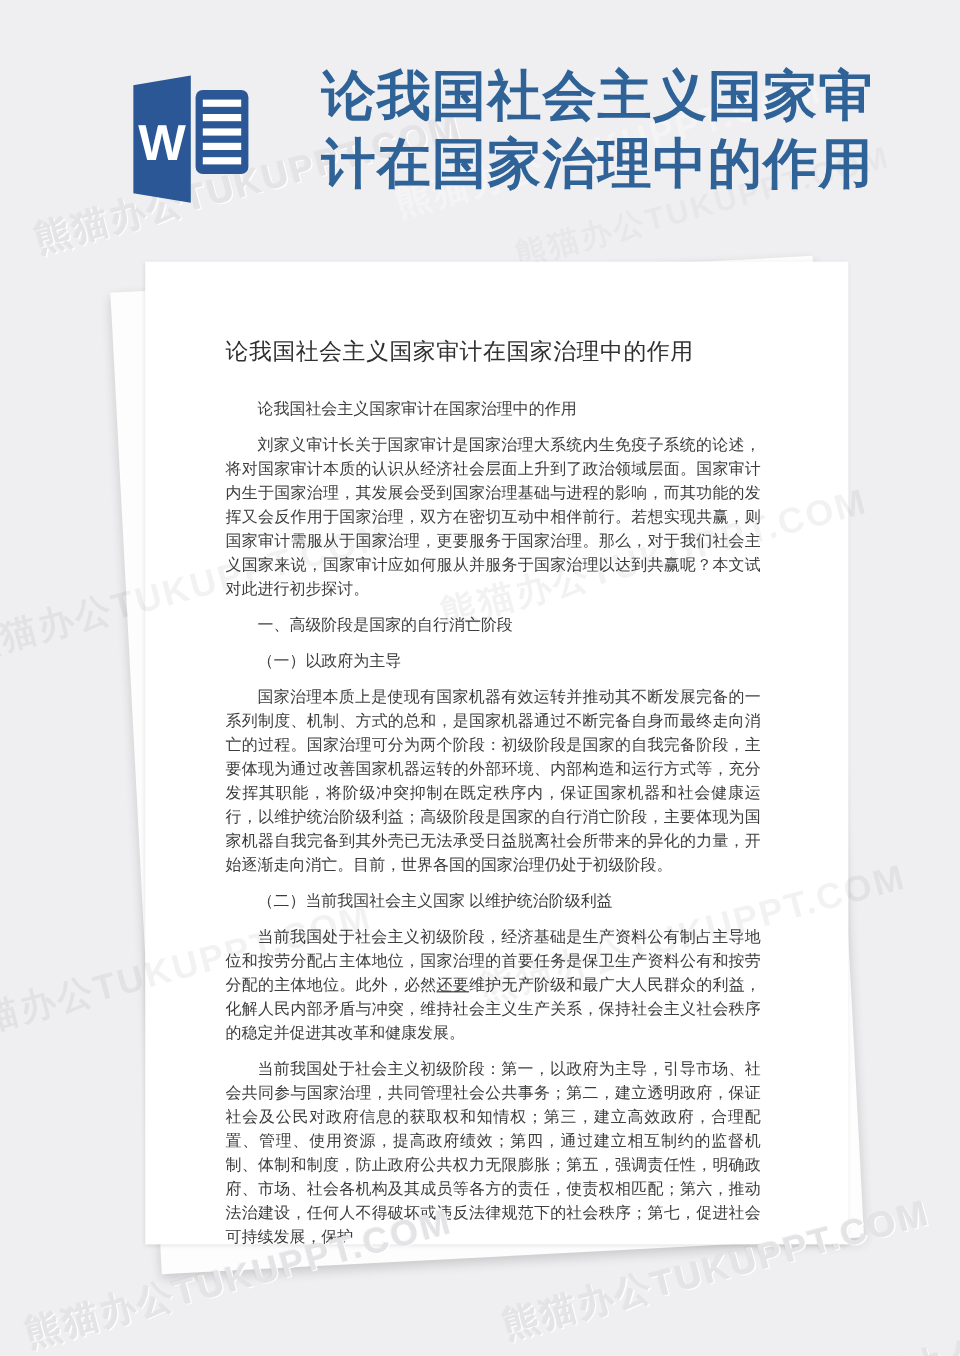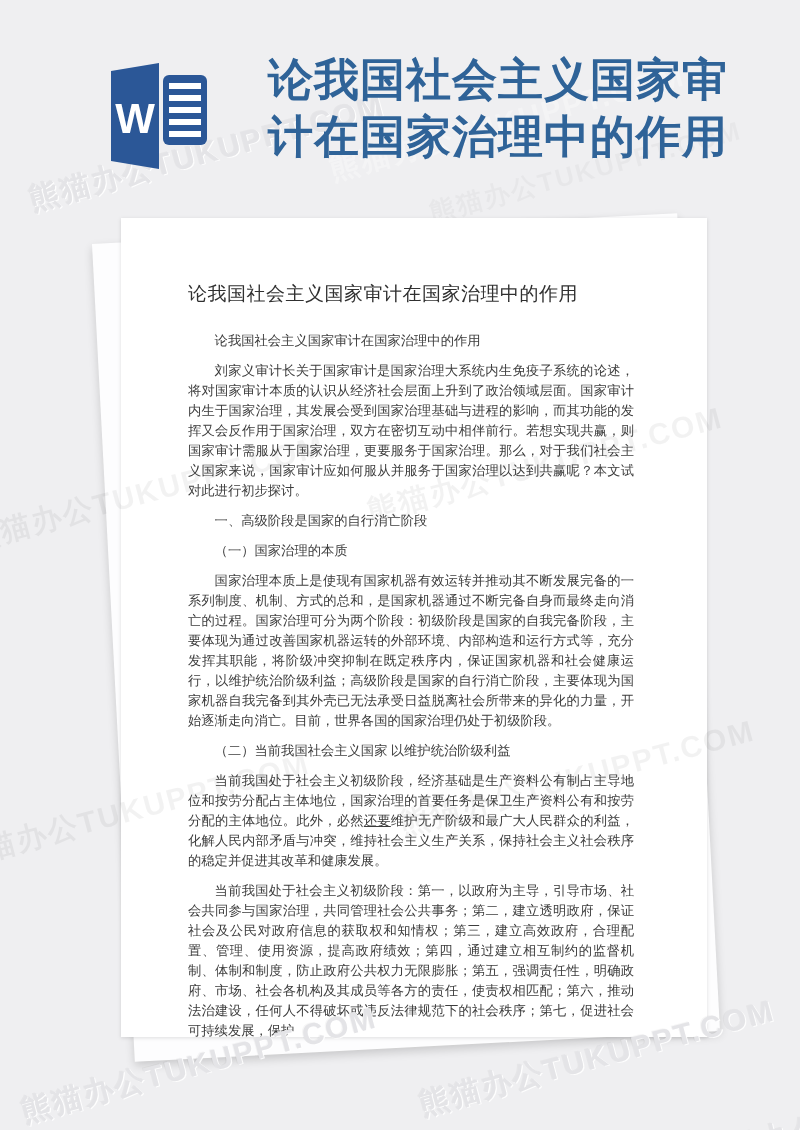--- a/index.html
+++ b/index.html
@@ -101,21 +101,21 @@
     <h1 class="header-title">论我国社会主义国家审计在国家治理中的作用</h1>
   </div>
 
   <div class="back-page"></div>
 
   <div class="doc-page">
     <h2 class="doc-title">论我国社会主义国家审计在国家治理中的作用</h2>
     <p class="blk">论我国社会主义国家审计在国家治理中的作用</p>
     <p class="blk">刘家义审计长关于国家审计是国家治理大系统内生免疫子系统的论述，将对国家审计本质的认识从经济社会层面上升到了政治领域层面。国家审计内生于国家治理，其发展会受到国家治理基础与进程的影响，而其功能的发挥又会反作用于国家治理，双方在密切互动中相伴前行。若想实现共赢，则国家审计需服从于国家治理，更要服务于国家治理。那么，对于我们社会主义国家来说，国家审计应如何服从并服务于国家治理以达到共赢呢？本文试对此进行初步探讨。</p>
     <p class="blk">一、高级阶段是国家的自行消亡阶段</p>
-    <p class="blk">（一）国家治理的本质</p>
+    <p class="blk">（一）以政府为主导</p>
     <p class="blk">国家治理本质上是使现有国家机器有效运转并推动其不断发展完备的一系列制度、机制、方式的总和，是国家机器通过不断完备自身而最终走向消亡的过程。国家治理可分为两个阶段：初级阶段是国家的自我完备阶段，主要体现为通过改善国家机器运转的外部环境、内部构造和运行方式等，充分发挥其职能，将阶级冲突抑制在既定秩序内，保证国家机器和社会健康运行，以维护统治阶级利益；高级阶段是国家的自行消亡阶段，主要体现为国家机器自我完备到其外壳已无法承受日益脱离社会所带来的异化的力量，开始逐渐走向消亡。目前，世界各国的国家治理仍处于初级阶段。</p>
     <p class="blk">（二）当前我国社会主义国家 以维护统治阶级利益</p>
     <p class="blk"><span>当前我国处于社会主义初级阶段，经济基础是生产资料公有制占主导地位和按劳分配占主体地位，国家治理的首要任务是保卫生产资料公有和按劳分配的主体地位。此外，必然</span><span class="ul">还要</span><span>维护无产阶级和最广大人民群众的利益，化解人民内部矛盾与冲突，维持社会主义生产关系，保持社会主义社会秩序的稳定并促进其改革和健康发展。</span></p>
     <p class="blk">当前我国处于社会主义初级阶段：第一，以政府为主导，引导市场、社会共同参与国家治理，共同管理社会公共事务；第二，建立透明政府，保证社会及公民对政府信息的获取权和知情权；第三，建立高效政府，合理配置、管理、使用资源，提高政府绩效；第四，通过建立相互制约的监督机制、体制和制度，防止政府公共权力无限膨胀；第五，强调责任性，明确政府、市场、社会各机构及其成员等各方的责任，使责权相匹配；第六，推动法治建设，任何人不得破坏或违反法律规范下的社会秩序；第七，促进社会可持续发展，保护</p>
   </div>
 
   <span class="wm wm-light  wm4">熊猫办公TUKUPPT.COM</span>
   <span class="wm wm-light  wm5">熊猫办公TUKUPPT.COM</span>
   <span class="wm wm-light  wm6">熊猫办公TUKUPPT.COM</span>
   <span class="wm wm-light  wm7">熊猫办公TUKUPPT.COM</span>

